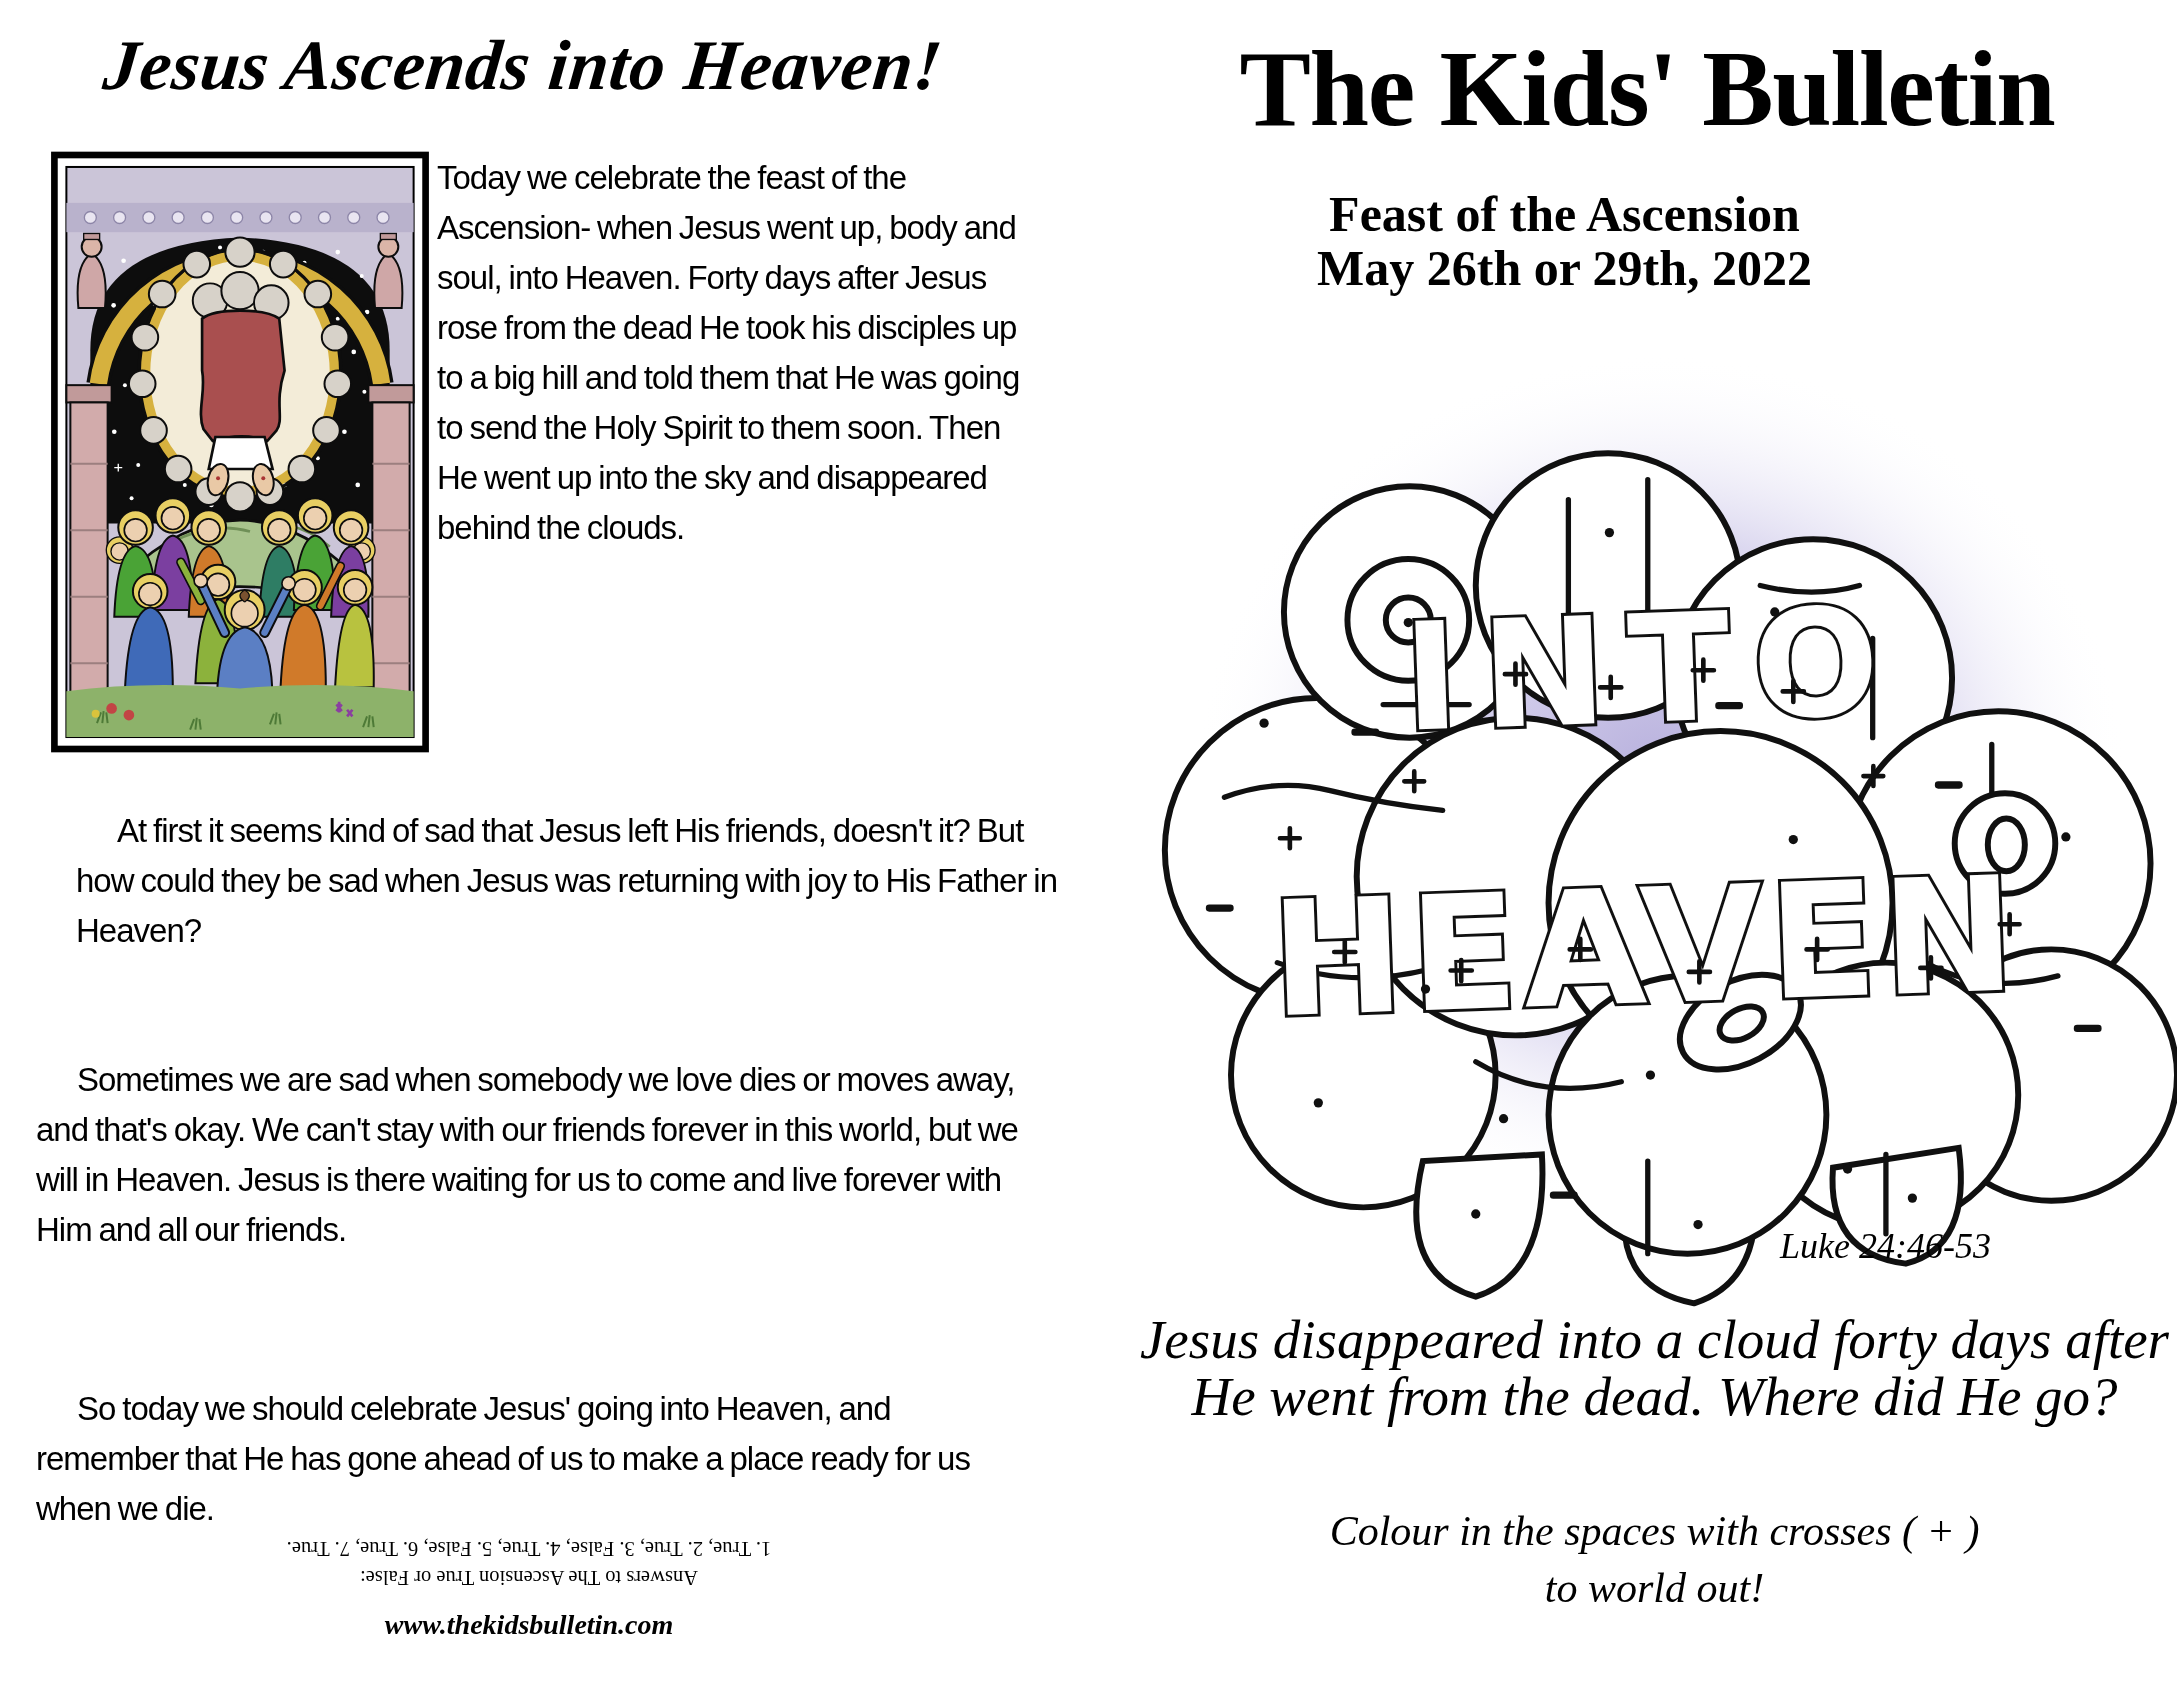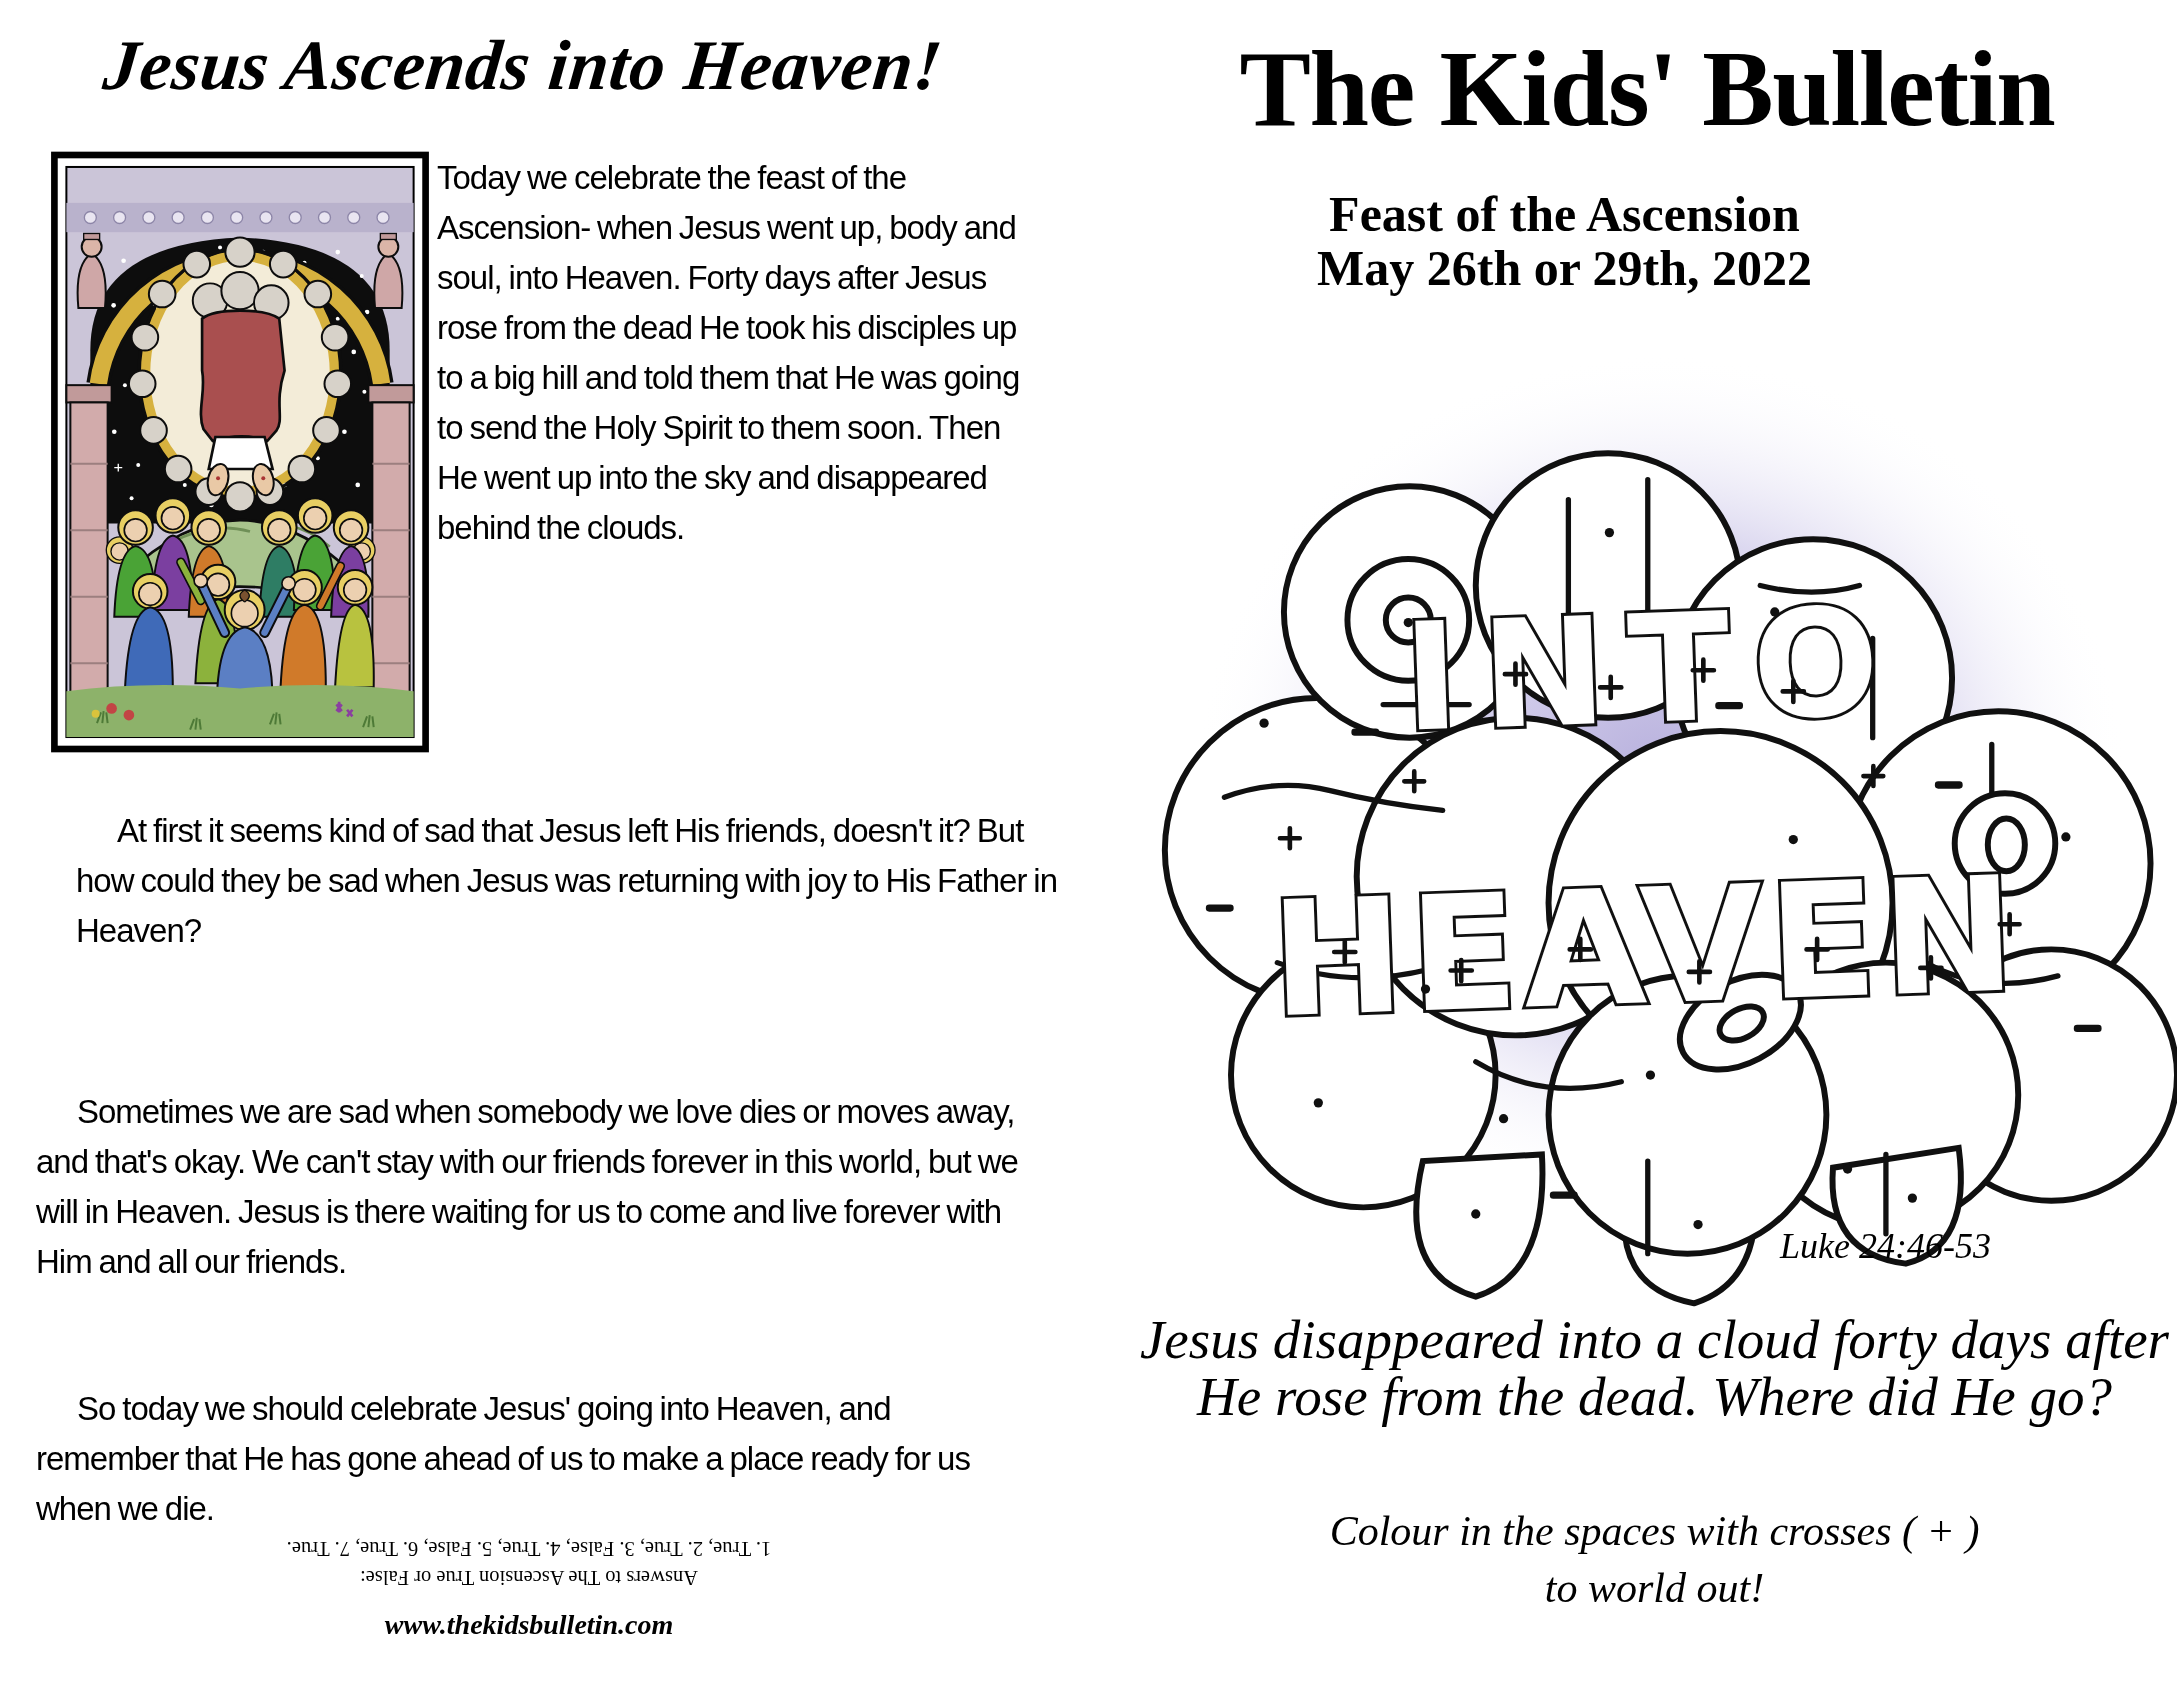--- a/index.html
+++ b/index.html
@@ -14,21 +14,21 @@
     font-family:"Liberation Serif",serif;font-style:italic;font-weight:bold;
     font-size:71px;letter-spacing:0.7px;transform:skewX(-6deg);
   }
   .illustration-box{left:50px;top:151px;width:380px;height:602px;}
   .body-text{
     font-size:33px;line-height:50px;letter-spacing:-1px;word-spacing:-1.3px;
     text-align:left;
   }
   .para1{left:437px;top:153px;width:599px;}
   .para2{left:36px;top:806px;width:1002px;text-indent:41px;margin-left:40px;}
-  .para3{left:36px;top:1055px;width:1002px;text-indent:41px;margin-top:32px;}
+  .para3{left:36px;top:1055px;width:1002px;text-indent:41px;}
   .para4{left:36px;top:1354px;width:1002px;text-indent:41px;margin-top:30px;}
   .answers{
     left:33px;top:1534px;width:992px;text-align:center;
     transform:rotate(180deg);
     font-family:"Liberation Serif",serif;font-size:20.5px;line-height:29px;
   }
   .website{
     left:33px;top:1609px;width:992px;text-align:center;
     font-family:"Liberation Serif",serif;font-style:italic;font-weight:bold;
     font-size:28px;
@@ -369,20 +369,20 @@
     <rect x="1404" y="1044" width="42" height="11" rx="5"></rect>
     <rect x="612" y="1296" width="42" height="11" rx="5"></rect>
   </g>
 </svg>
 </div>
 
 <div class="abs puzzle-caption">Luke 24:46-53</div>
 
 <div class="abs question">
   <div>Jesus disappeared into a cloud forty days after</div>
-  <div>He rose from the dead.  Where did He go?</div>
+  <div>He went from the dead.  Where did He go?</div>
 </div>
 
 <div class="abs instruction">
   <div>Colour in the spaces with crosses ( + )</div>
   <div>to world out!</div>
 </div>
 
 
 </body></html>

